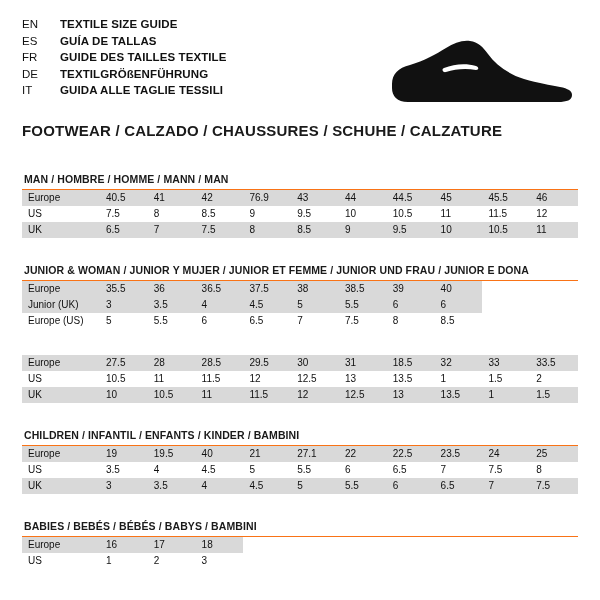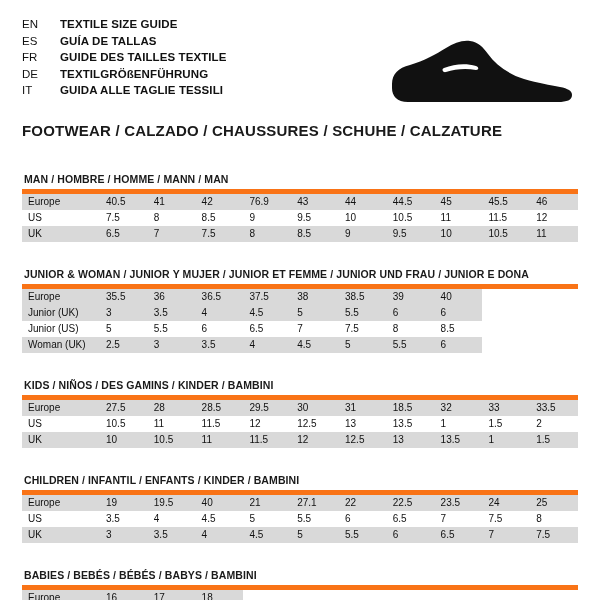--- a/index.html
+++ b/index.html
@@ -64,21 +64,21 @@
   .group {
     margin-top: 26px;
   }
   .group.first {
     margin-top: 34px;
   }
   .group-title {
     font-size: 10.5px;
     font-weight: bold;
     padding: 0 0 4px 2px;
-    border-bottom: 5px solid #f97316;
+    border-bottom: 1px solid #f97316;
     letter-spacing: 0.1px;
   }
   table {
     border-collapse: collapse;
     width: 100%;
     table-layout: fixed;
   }
   td {
     font-size: 10px;
     height: 16px;
@@ -209,51 +209,37 @@
         <td>4</td>
         <td>4.5</td>
         <td>5</td>
         <td>5.5</td>
         <td>6</td>
         <td>6</td>
         <td style="background: rgb(255, 255, 255);"></td>
         <td style="background: rgb(255, 255, 255);"></td>
       </tr>
       <tr>
-        <td class="lbl">Junior (US)</td>
+        <td class="lbl">Europe (US)</td>
         <td>5</td>
         <td>5.5</td>
         <td>6</td>
         <td>6.5</td>
         <td>7</td>
         <td>7.5</td>
         <td>8</td>
         <td>8.5</td>
         <td></td>
         <td></td>
       </tr>
-      <tr class="shaded">
-        <td class="lbl">Woman (UK)</td>
-        <td>2.5</td>
-        <td>3</td>
-        <td>3.5</td>
-        <td>4</td>
-        <td>4.5</td>
-        <td>5</td>
-        <td>5.5</td>
-        <td>6</td>
-        <td style="background: rgb(255, 255, 255);"></td>
-        <td style="background: rgb(255, 255, 255);"></td>
-      </tr>
     </tbody>
       </table>
   </div>
 
   <div class="group">
-    <div class="group-title">KIDS / NIÑOS / DES GAMINS / KINDER / BAMBINI</div>
     <table>
       <tbody>
           <tr class="shaded">
         <td class="lbl">Europe</td>
         <td>27.5</td>
         <td>28</td>
         <td>28.5</td>
         <td>29.5</td>
         <td>30</td>
         <td>31</td>

